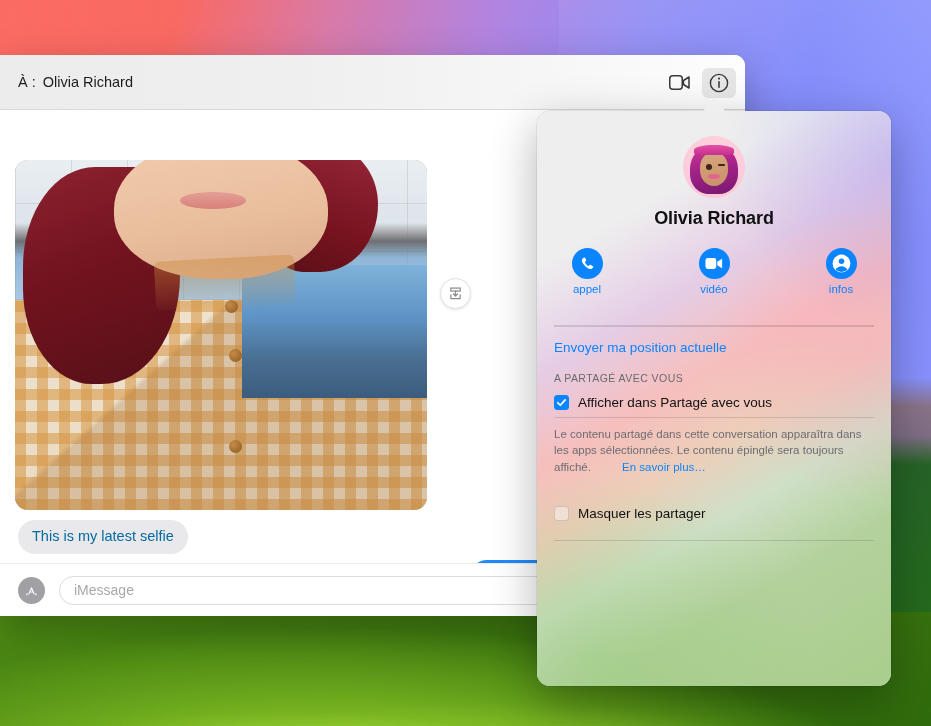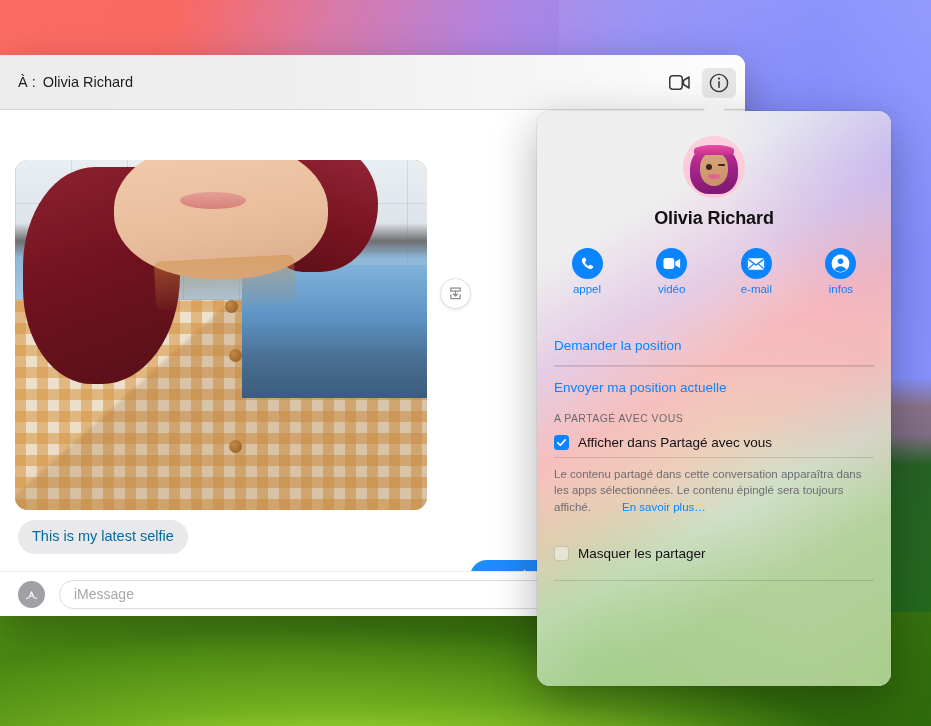--- a/index.html
+++ b/index.html
@@ -181,21 +181,21 @@
     left: 470px; top: 450px;
     background: #1f8bff;
     color: #ffffff;
     border-radius: 17px;
     white-space: nowrap;
   }
 
   
   #input-bar {
     position: absolute; left: 0; right: 0; bottom: 0;
-    height: 45px;
+    height: 53px;
     background: #ffffff;
     border-top: 1px solid #ededed;
     display: flex; align-items: center; gap: 14px;
     padding: 0 18px;
   }
   #appstore-btn {
     width: 27px; height: 27px; border-radius: 50%;
     background: #a0a0a5;
     display: flex; align-items: center; justify-content: center;
     flex: 0 0 auto;
@@ -477,47 +477,36 @@
         <div class="action-circle">
           <svg width="18" height="13" viewBox="0 0 20 14">
             <rect x="0.5" y="1" width="12" height="12" rx="2.6" fill="#ffffff"></rect>
             <path d="M13.6 5 L19 1.6 L19 12.4 L13.6 9 Z" fill="#ffffff"></path>
           </svg>
         </div>
         <div class="action-label">vidéo</div>
       </div>
 
 
-      <div class="action-item">
-        <div class="action-circle">
-          <svg width="18" height="14" viewBox="0 0 20 15">
-            <rect x="0.9" y="1.2" width="18.2" height="12.6" rx="1.8" fill="#ffffff"></rect>
-            <path d="M1.6 2.4 L10 8.6 L18.4 2.4" fill="none" stroke="#0a84ff" stroke-width="1.6" stroke-linejoin="round"></path>
-            <path d="M1.6 12.8 L7.4 7.4 M18.4 12.8 L12.6 7.4" fill="none" stroke="#0a84ff" stroke-width="1.3"></path>
-          </svg>
-        </div>
-        <div class="action-label">e-mail</div>
-      </div>
 
       <div class="action-item">
         <div class="action-circle">
           <svg width="19" height="19" viewBox="0 0 20 20">
             <circle cx="10" cy="10" r="9.4" fill="#ffffff"></circle>
             <circle cx="10" cy="7.6" r="2.9" fill="#0a84ff"></circle>
             <path d="M3.9 16.6 C5 14.1 7.3 12.8 10 12.8 C12.7 12.8 15 14.1 16.1 16.6 A9.4 9.4 0 0 1 3.9 16.6 Z" fill="#0a84ff"></path>
           </svg>
         </div>
         <div class="action-label">infos</div>
       </div>
 
     </div>
 
     <div class="spacer-lg"></div>
 
-    <div class="menu-row">Demander la position</div>
     <div class="sep"></div>
 
     <div class="sep"></div>
 
     <div class="menu-row">Envoyer ma position actuelle</div>
 
     <div class="section-header">A PARTAGÉ AVEC VOUS</div>
 
     <div class="check-row">
       <div class="checkbox on">

